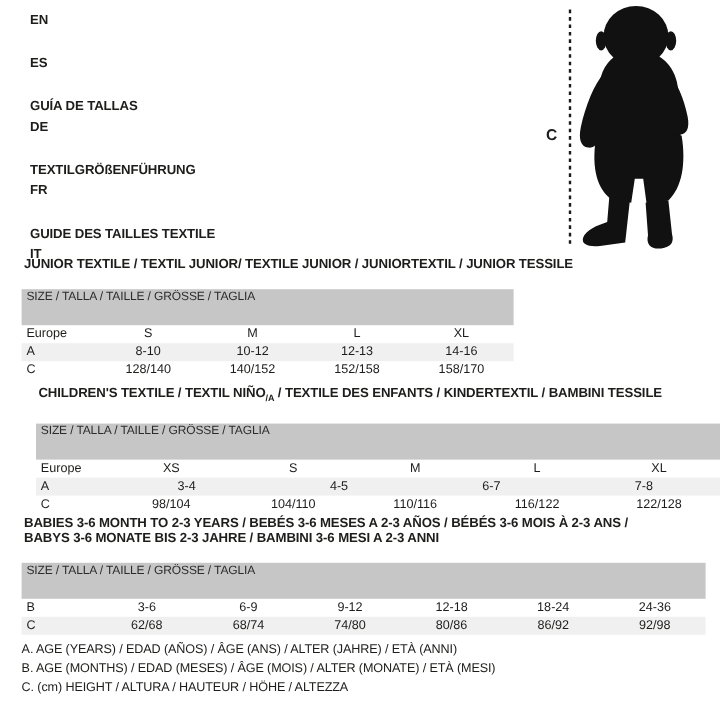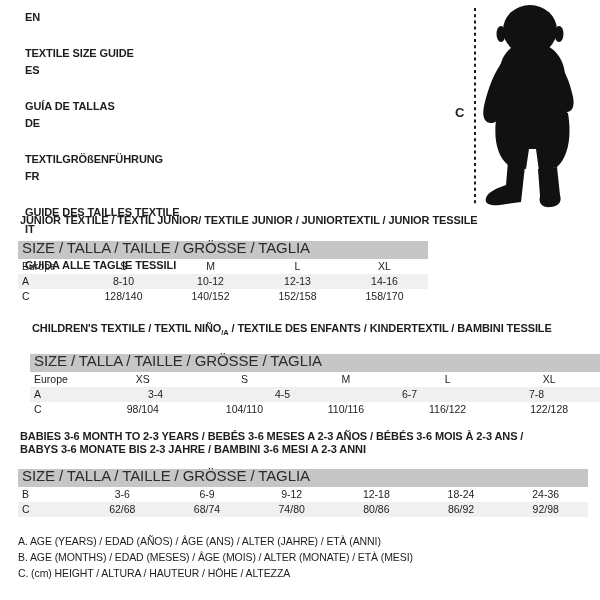--- a/index.html
+++ b/index.html
@@ -16,41 +16,40 @@
   .c-label{position:absolute;left:455px;top:105px;font-size:13px;font-weight:bold;}
   
   .tbl{position:absolute;left:18px;}
   .t1{top:214px;width:410px;}
   .t2{top:322px;width:570px;margin-left:12px;}
   .t3{top:430px;width:570px;}
   .t-title{font-size:11px;font-weight:bold;letter-spacing:-0.1px;line-height:12px;margin:0 0 15px 2px;white-space:nowrap;}
   .t-title .subA{font-size:7.5px;vertical-align:sub;}
   .t3 .t-title{line-height:13px;margin-bottom:0;}
   .bar{
-    background:#c6c6c6;height:18px;line-height:14px;font-size:15px;
+    background:#c6c6c6;height:30px;line-height:14px;font-size:10px;
     padding-left:4px;color:#2b2b2b;letter-spacing:-0.1px;
   }
   .t3 .bar{margin-top:13px;}
   .row{display:flex;height:15px;line-height:15px;font-size:10.5px;}
   .row.stripe{background:#f0f0f0;}
   .rl{flex:0 0 58px;padding-left:4px;text-align:left;}
   .rc{flex:1;text-align:center;}
   
   .footnotes{position:absolute;left:18px;top:533px;}
   .footnote{font-size:10.5px;font-weight:normal;line-height:16px;letter-spacing:-0.1px;white-space:nowrap;}
 </style>
 </head>
 <body>
 
 <div class="page">
 
   <div class="lang-list">
     <div class="lang-row">
       <span class="lang-code">EN</span>
-      <span class="lang-label">TEXTILE SIZE GUIDE</span>
     </div>
     <div class="lang-row">
       <span class="lang-code">ES</span>
       <span class="lang-label">GUÍA DE TALLAS</span>
     </div>
     <div class="lang-row">
       <span class="lang-code">DE</span>
       <span class="lang-label">TEXTILGRÖßENFÜHRUNG</span>
     </div>
     <div class="lang-row">

